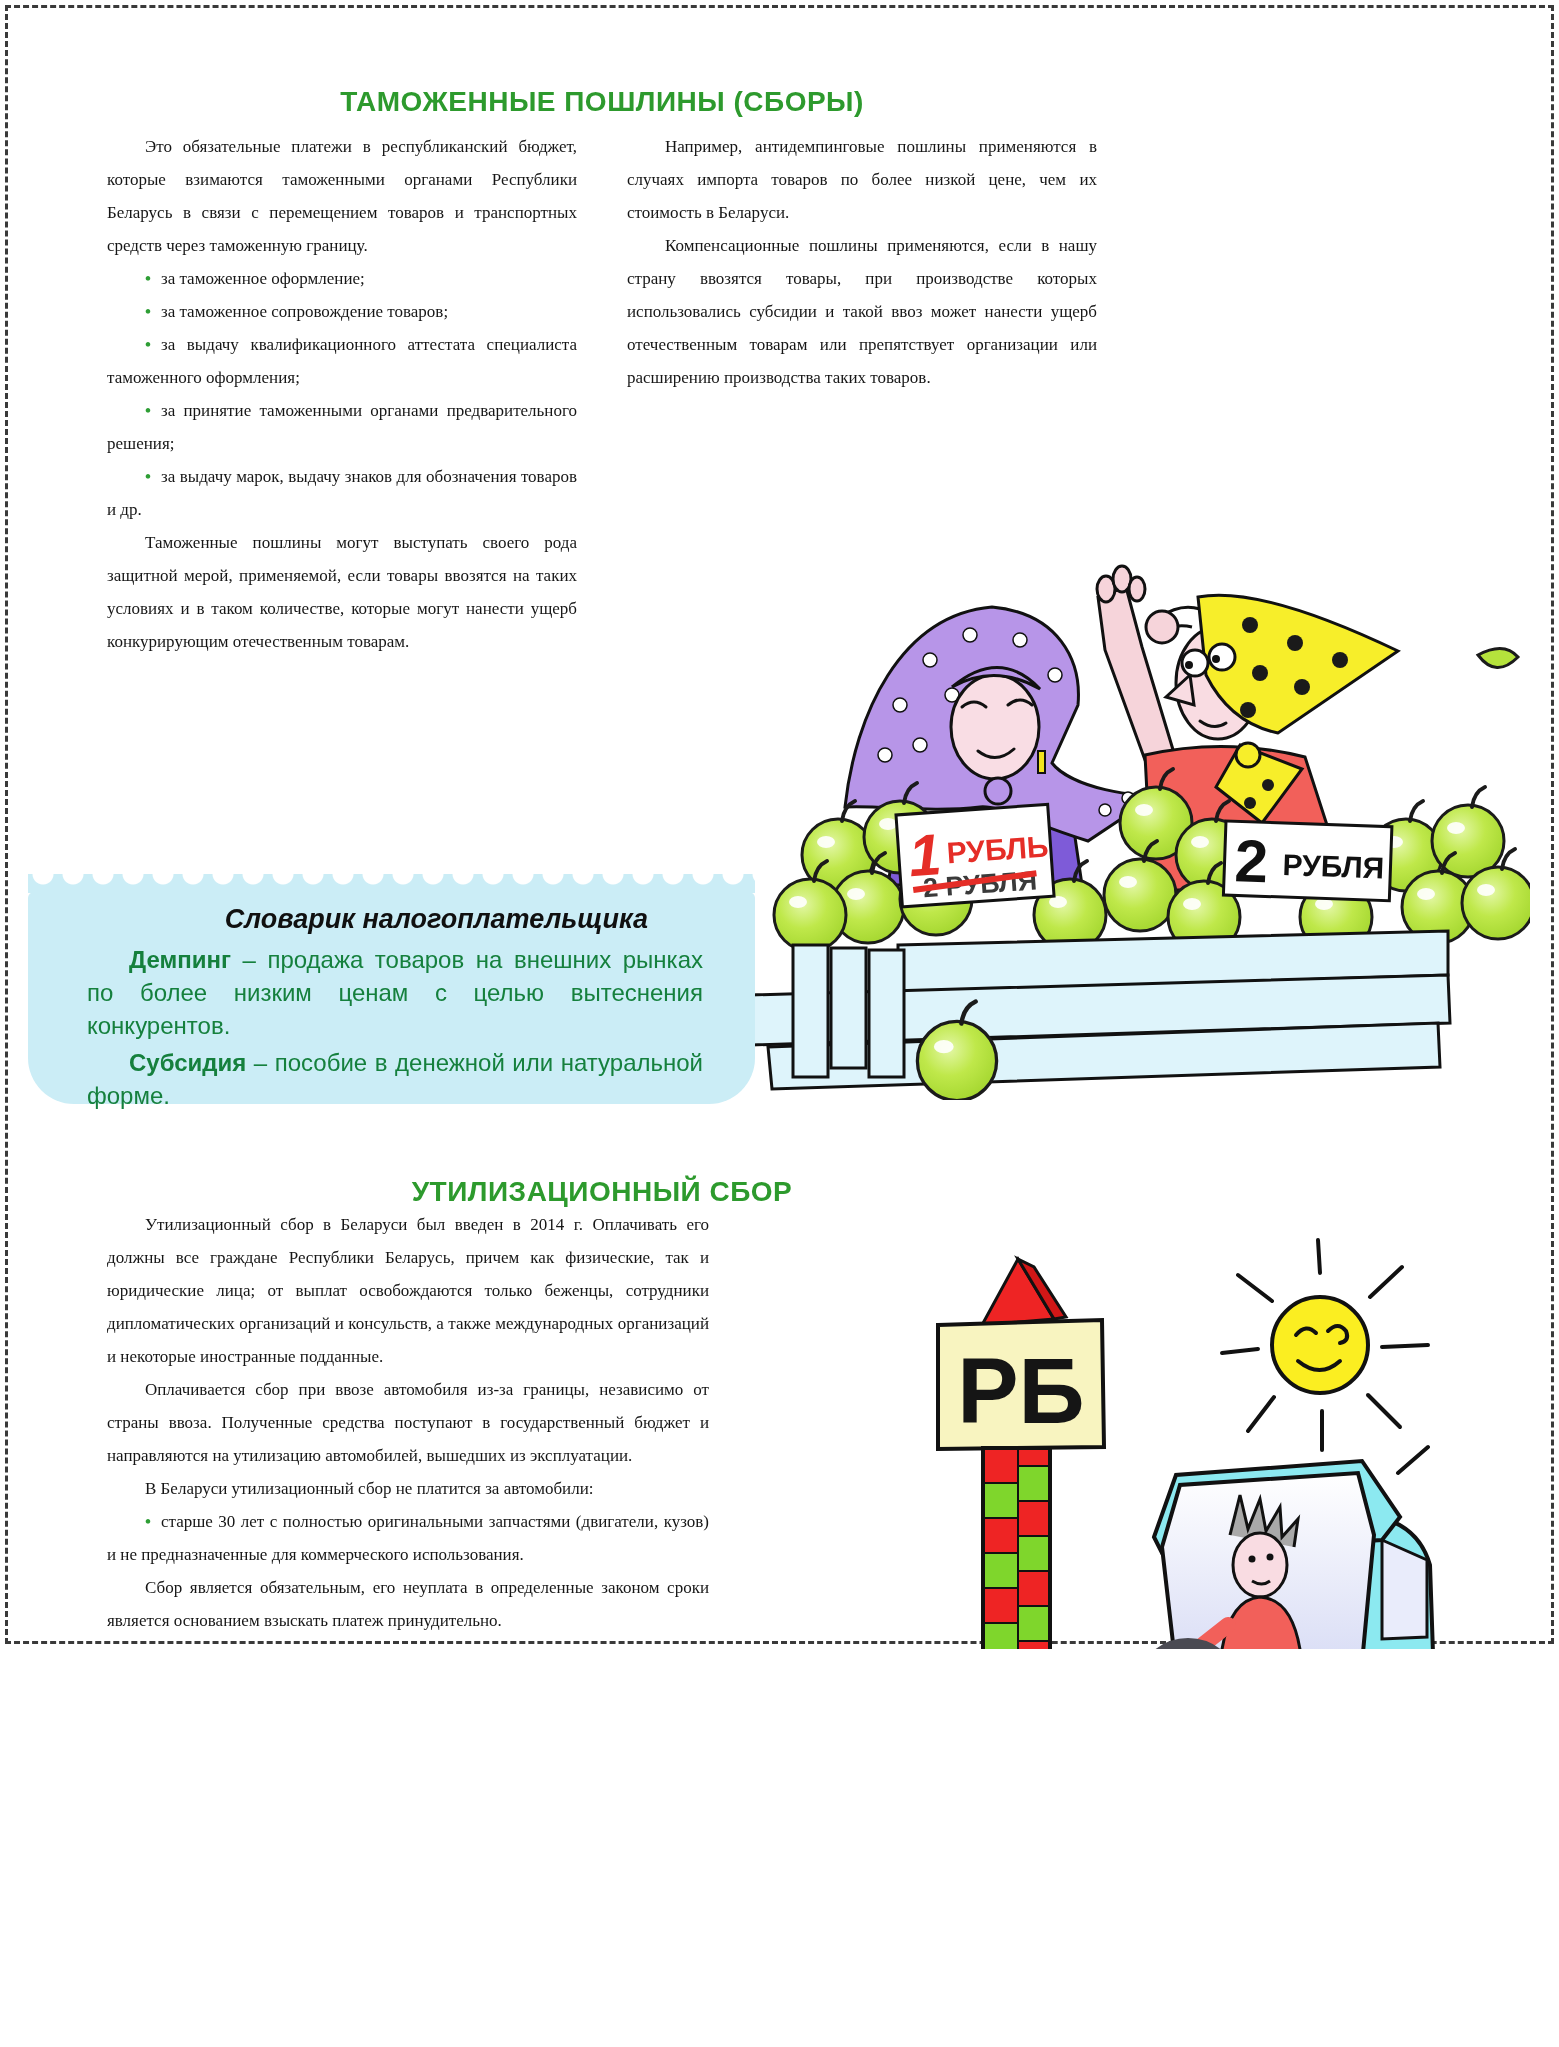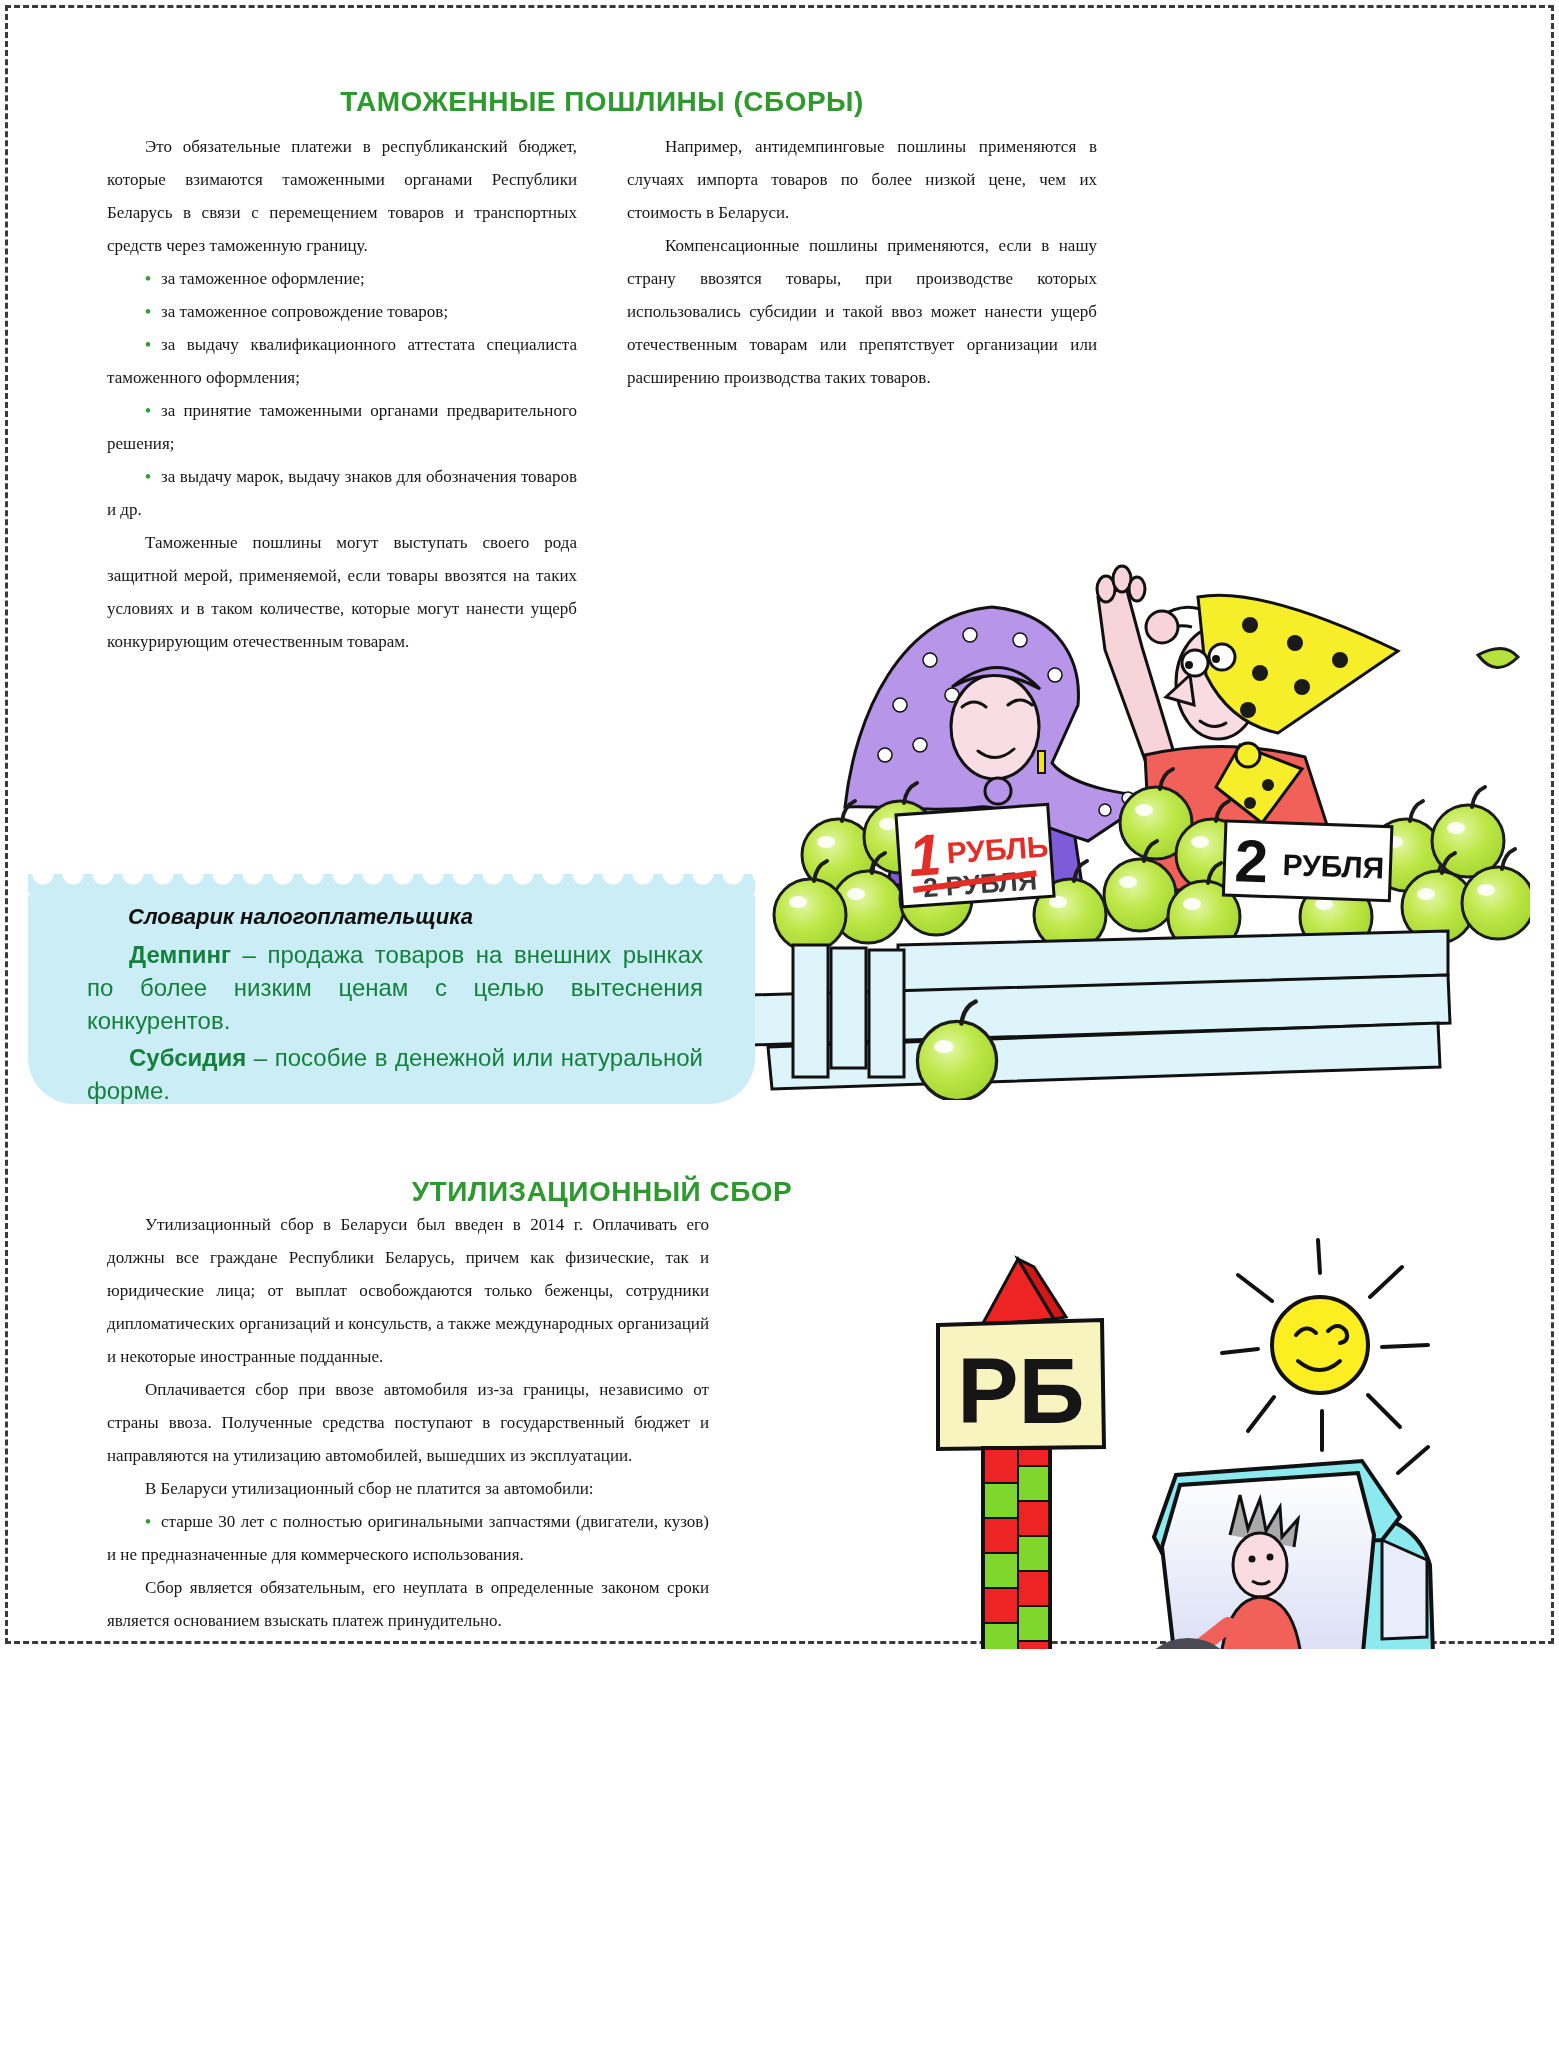--- a/index.html
+++ b/index.html
@@ -22,22 +22,22 @@
 
   .bullet{text-indent:38px;}
   .dot::before{content:"\2022";color:#2e9e35;font-weight:bold;margin-right:10px;}
 
   .glossary{position:absolute;left:28px;top:892px;width:727px;height:212px;
             background:#cbedf6;border-radius:6px 6px 46px 46px;
             font-family:"Liberation Sans", sans-serif;}
   .glossary::before{content:"";position:absolute;left:0;right:0;top:-18px;height:19px;
             background-image:radial-gradient(circle at 15px 0px, rgba(0,0,0,0) 10px, #cbedf6 11px);
             background-size:30px 19px;background-repeat:repeat-x;}
-  .g-title{margin:12px 10px 8px 10px;font-weight:bold;font-style:italic;
-           font-size:22px;color:#101010;padding-left:90px;}
+  .g-title{margin:12px 10px 8px 10px;text-align:center;font-weight:bold;font-style:italic;
+           font-size:27px;color:#101010;padding-left:90px;}
   .g-entry{margin:4px;padding:0 48px 0 55px;font-size:24px;line-height:33px;
            text-align:justify;text-indent:42px;color:#15803d;}
   .g-entry b{font-weight:bold;}
 
   .pageno{position:absolute;left:688px;top:1938px;width:185px;display:flex;
           align-items:center;justify-content:center;gap:16px;
           font-family:"Liberation Sans", sans-serif;font-size:29px;color:#1a1a1a;}
   .pageno .dash{display:inline-block;width:27px;height:3px;background:#45b54a;}
 
   svg{position:absolute;}

